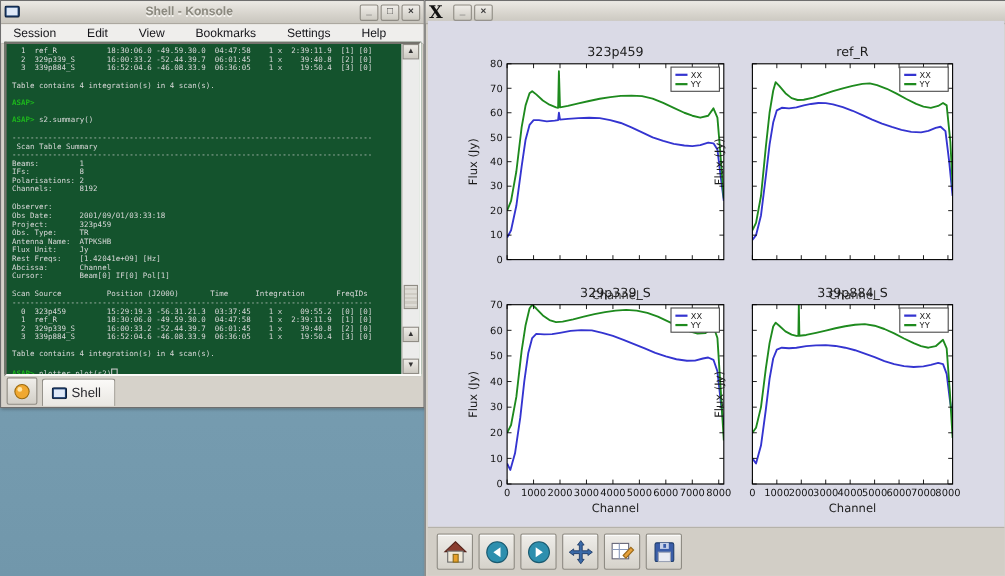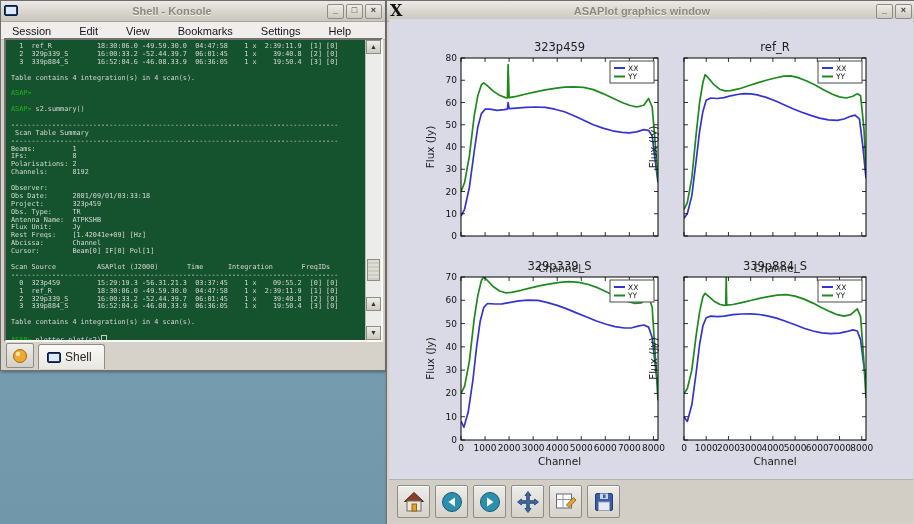--- a/index.html
+++ b/index.html
@@ -21,21 +21,21 @@
   #konsole-menubar{height:17px;background:#efeeec;border-bottom:1px solid #c2c0ba;
                    display:flex;align-items:center;font-size:11px;color:#15151a;padding-left:4px;gap:14px;}
   #konsole-menubar .menu-item{padding:0 7px;}
   #terminal-frame{position:absolute;left:3px;top:37px;width:379px;height:304px;
                   border:2px solid;border-color:#74726c #fbfaf7 #fbfaf7 #74726c;
                   background:#14532d;box-sizing:border-box;display:flex;}
   #terminal-lines{flex:1;overflow:hidden;padding:3px 0 0 5px;
                   font-family:"DejaVu Sans Mono",monospace;font-size:6.8px;line-height:7.9px;
                   color:#d8d8d8;}
   .tline{white-space:pre;height:7.9px;}
-  .prompt{color:#1db51d;}
+  .prompt{color:#1db51d;font-weight:bold;}
   .cursor{display:inline-block;width:4px;height:6px;border:1px solid #c8c8c8;vertical-align:-1px;}
   #term-scroll{width:15px;background:#ececeb;border-left:1px solid #bdbbb5;position:relative;}
   .sbtn{position:absolute;left:0;width:15px;height:14px;background:linear-gradient(180deg,#efede8,#cdcac2);
         border:1px solid #908d85;box-sizing:border-box;font-size:7px;line-height:12px;text-align:center;color:#333;}
   #sb-thumb{position:absolute;left:1px;width:13px;height:22px;bottom:59px;
             background:repeating-linear-gradient(180deg,#dedcd6 0 2px,#cfccc4 2px 4px);
             border:1px solid #908d85;box-sizing:border-box;}
   #tabbar{position:absolute;left:3px;right:3px;top:341px;height:27px;display:flex;align-items:flex-end;
           background:#d6d2ca;}
   #new-session-btn{width:26px;height:23px;margin:0 4px 1px 2px;background:linear-gradient(180deg,#f0eeea,#d2cfc7);
@@ -102,21 +102,21 @@
         <div class="tline">Observer:</div>
         <div class="tline">Obs Date:      2001/09/01/03:33:18</div>
         <div class="tline">Project:       323p459</div>
         <div class="tline">Obs. Type:     TR</div>
         <div class="tline">Antenna Name:  ATPKSHB</div>
         <div class="tline">Flux Unit:     Jy</div>
         <div class="tline">Rest Freqs:    [1.42041e+09] [Hz]</div>
         <div class="tline">Abcissa:       Channel</div>
         <div class="tline">Cursor:        Beam[0] IF[0] Pol[1]</div>
         <div class="tline"></div>
-        <div class="tline">Scan Source          ASAPlot (J2000)       Time      Integration       FreqIDs</div>
+        <div class="tline">Scan Source          Position (J2000)       Time      Integration       FreqIDs</div>
         <div class="tline">--------------------------------------------------------------------------------</div>
         <div class="tline">  0  323p459         15:29:19.3 -56.31.21.3  03:37:45    1 x    09:55.2  [0] [0]</div>
         <div class="tline">  1  ref_R           18:30:06.0 -49.59.30.0  04:47:58    1 x  2:39:11.9  [1] [0]</div>
         <div class="tline">  2  329p339_S       16:00:33.2 -52.44.39.7  06:01:45    1 x    39:40.8  [2] [0]</div>
         <div class="tline">  3  339p884_S       16:52:04.6 -46.08.33.9  06:36:05    1 x    19:50.4  [3] [0]</div>
         <div class="tline"></div>
         <div class="tline">Table contains 4 integration(s) in 4 scan(s).</div>
         <div class="tline"></div>
         <div class="tline"><span class="prompt">ASAP&gt;</span> plotter.plot(s2)<span class="cursor"></span></div>
       </div>
@@ -140,21 +140,20 @@
           <rect x="2" y="2" width="10" height="7" fill="#dfe9f8"></rect>
         </svg>
         <span>Shell</span>
       </div>
     </div>
 </div>
 
 <div class="window" id="plotwin">
   <div class="titlebar">
     <div id="x-logo">X</div>
-    <span class="title">ASAPlot graphics window</span>
     <div class="winbtn">_</div>
     <div class="winbtn">×</div>
   </div>
   <div id="figure">
       <svg width="197" height="178" style="left: 72px; top: 39px;">
         <rect x="0" y="0" width="197" height="178" fill="#ffffff" stroke="none"></rect>
         <clipPath id="clip0">
           <rect x="0" y="0" width="197" height="178"></rect>
         </clipPath>
         <polyline points="0.0,158.0 3.6,151.3 8.4,129.1 13.2,93.5 16.8,69.0 20.4,55.6 24.1,51.2 28.9,51.2 36.1,52.3 43.3,51.6 46.4,51.2 47.1,44.5 48.1,50.7 55.3,50.1 64.9,49.4 74.6,49.0 84.2,49.4 93.8,51.2 103.4,53.8 113.0,57.8 122.7,62.3 132.3,66.8 141.9,70.1 151.5,72.8 161.1,74.3 168.4,74.8 175.6,73.9 182.8,71.6 187.6,72.3 191.2,77.9 193.6,97.9 197.0,124.6" fill="none" stroke="#3434d0" stroke-width="1.7" stroke-linejoin="round" clip-path="url(#clip0)"></polyline>

